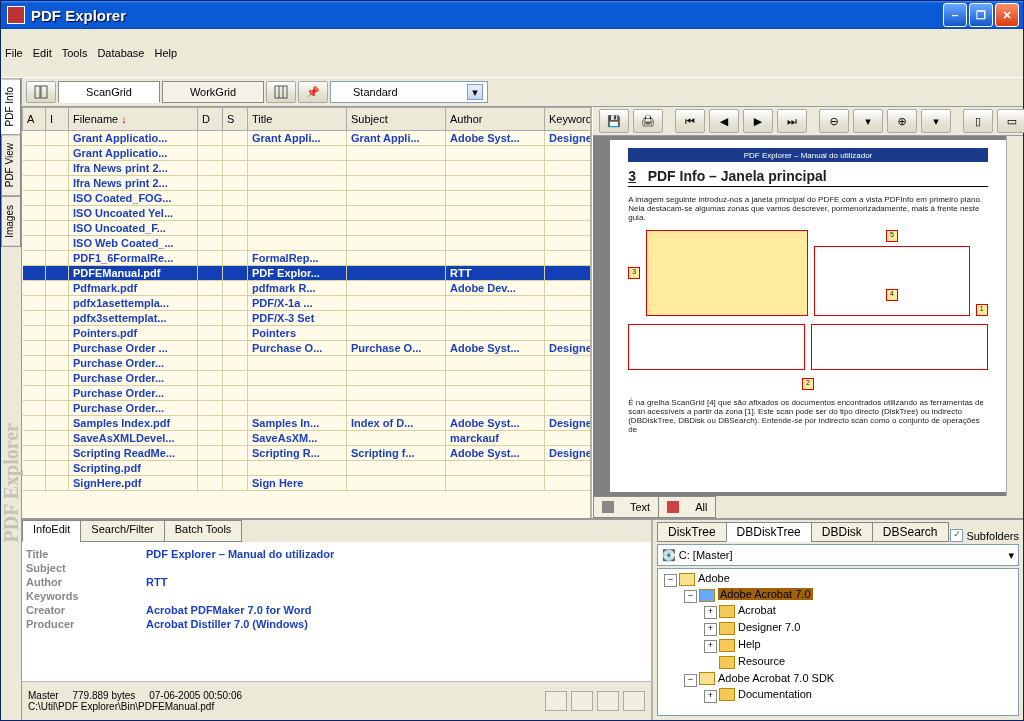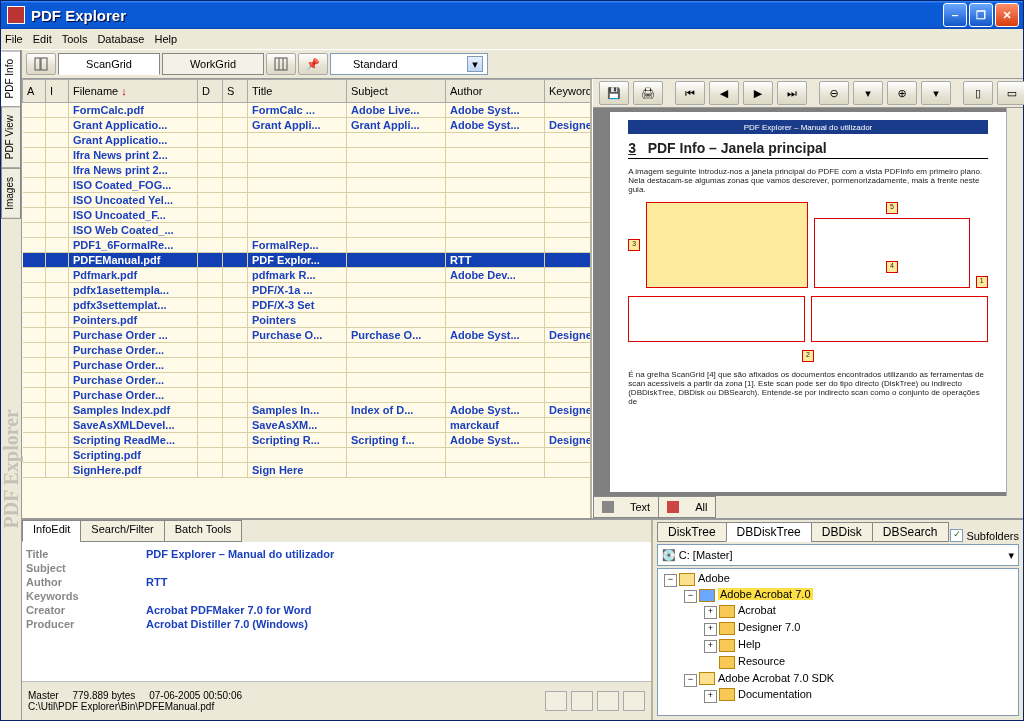--- a/index.html
+++ b/index.html
@@ -4,21 +4,21 @@
 <style>
   html,body{margin:0;padding:0;height:100%;font-family:"Tahoma",sans-serif;font-size:11px;background:#ece9d8;}
   .window{width:1024px;height:721px;display:flex;flex-direction:column;border:1px solid #0a246a;box-sizing:border-box;}
   .titlebar{height:28px;background:linear-gradient(to bottom,#3c8cff 0%,#0a5ad6 8%,#0a5ad6 40%,#0a5ad6 90%,#0848b5 100%);display:flex;align-items:center;color:#fff;font-weight:bold;padding-left:6px;}
   .titlebar .logo{width:16px;height:16px;background:#b33;margin-right:6px;border:1px solid #fff;}
   .titlebar .title{flex:1;font-size:15px;font-family:"Trebuchet MS",sans-serif;text-shadow:1px 1px 1px #003;}
   .winbtns{display:flex;padding-right:4px;}
   .winbtn{width:22px;height:22px;margin-left:2px;border-radius:3px;display:flex;align-items:center;justify-content:center;color:#fff;font-weight:bold;}
   .winbtn.small{background:linear-gradient(to bottom,#6aa7ff,#1258c9);border:1px solid #fff;}
   .winbtn.close{background:linear-gradient(to bottom,#ff8f6b,#d83b0f);border:1px solid #fff;}
-  .menubar{height:20px;background:#ece9d8;display:flex;align-items:center;padding:0 4px;border-bottom:1px solid #fff; }
+  .menubar{height:20px;background:#ece9d8;display:flex;align-items:center;padding:14px 4px;border-bottom:1px solid #fff; }
   .menubar span{margin-right:10px;cursor:default;}
   .toolbar{height:24px;display:flex;align-items:center;padding:2px 4px;border-bottom:1px solid #999;gap:2px;}
   .tbtn{height:20px;min-width:20px;border:1px solid #aaa;background:linear-gradient(to bottom,#fff,#e6e3d4 60%,#ded9c5);display:flex;align-items:center;justify-content:center;border-radius:2px;padding:0 4px;cursor:default;}
   .tbtn svg{width:14px;height:14px;}
   .tab-btn{height:20px;min-width:80px;border:1px solid #888;background:#f4f2e8;display:flex;align-items:center;justify-content:center;padding:0 10px;cursor:default;}
   .tab-btn.active{background:#fff;border-bottom-color:#fff;}
   .combo{height:20px;border:1px solid #7f9db9;background:#fff;display:flex;align-items:center;padding:0 4px;font-size:11px;}
   .combo .drop{width:14px;height:14px;border:1px solid #7f9db9;background:linear-gradient(to bottom,#eaf1fd,#c1d6f6);display:flex;align-items:center;justify-content:center;margin-left:4px;}
   .main{flex:1;display:flex;min-height:0;}
   .leftstrip{width:20px;background:#ece9d8;display:flex;flex-direction:column;border-right:1px solid #999;}
@@ -79,21 +79,21 @@
   .treetabs .subfolders{margin-left:auto;display:flex;align-items:center;gap:3px;font-size:11px;}
   .drivebar{height:20px;border:1px solid #7f9db9;background:#fff;margin:2px 4px;display:flex;align-items:center;padding:0 4px;}
   .tree{flex:1;overflow:auto;background:#fff;margin:0 4px 4px 4px;border:1px solid #7f9db9;box-sizing:border-box;padding:2px;}
   .tree ul{list-style:none;margin:0;padding-left:20px;}
   .tree > ul{padding-left:4px;}
   .tree li{padding:1px 0;white-space:nowrap;}
   .tw{display:inline-block;width:11px;height:11px;border:1px solid #888;text-align:center;line-height:9px;font-size:9px;margin-right:2px;background:#fff;cursor:default;}
   .folder{display:inline-block;width:14px;height:11px;background:#f6c956;border:1px solid #b8860b;margin-right:3px;vertical-align:middle;}
   .folder.open{background:#fbe08f;}
   .folder.sel{background:#6aa7ff;}
-  .tree .sel-label{background:#fde047;padding:0 2px;}
+  .tree .sel-label{background:#a16207;padding:0 2px;}
   .chk{display:inline-block;width:11px;height:11px;border:1px solid #7f9db9;background:#fff;text-align:center;font-size:9px;line-height:9px;color:#1a6b1a;}
   .scroll-track{width:16px;background:#ece9d8;border-left:1px solid #aaa;}
 </style>
 </head>
 <body>
 
 <div class="window">
   <div class="titlebar">
     <div class="logo"></div>
     <div class="title">PDF Explorer</div>
@@ -156,31 +156,20 @@
                 <th class="col-file"><span>Filename</span> <span class="th-sort">↓</span></th>
                 <th class="col-d">D</th>
                 <th class="col-s">S</th>
                 <th class="col-title">Title</th>
                 <th class="col-subj">Subject</th>
                 <th class="col-auth">Author</th>
                 <th class="col-key">Keywords</th>
               </tr>
                 </thead>
               <tbody id="grid-body">
-                  <tr>
-                    <td class="plain"></td>
-                    <td class="plain"></td>
-                    <td>FormCalc.pdf</td>
-                    <td class="plain"></td>
-                    <td class="plain"></td>
-                    <td>FormCalc ...</td>
-                    <td>Adobe Live...</td>
-                    <td>Adobe Syst...</td>
-                    <td></td>
-                  </tr>
                   <tr>
                     <td class="plain"></td>
                     <td class="plain"></td>
                     <td>Grant Applicatio...</td>
                     <td class="plain"></td>
                     <td class="plain"></td>
                     <td>Grant Appli...</td>
                     <td>Grant Appli...</td>
                     <td>Adobe Syst...</td>
                     <td>Designer G...</td>

